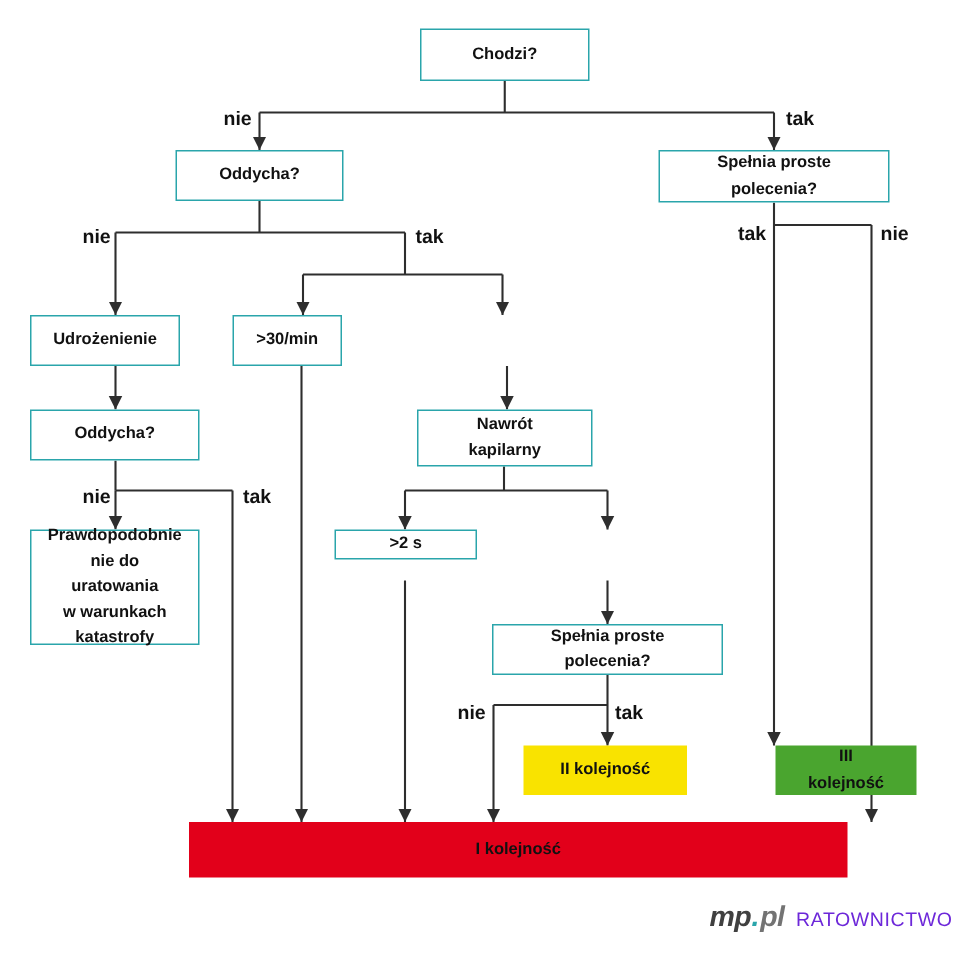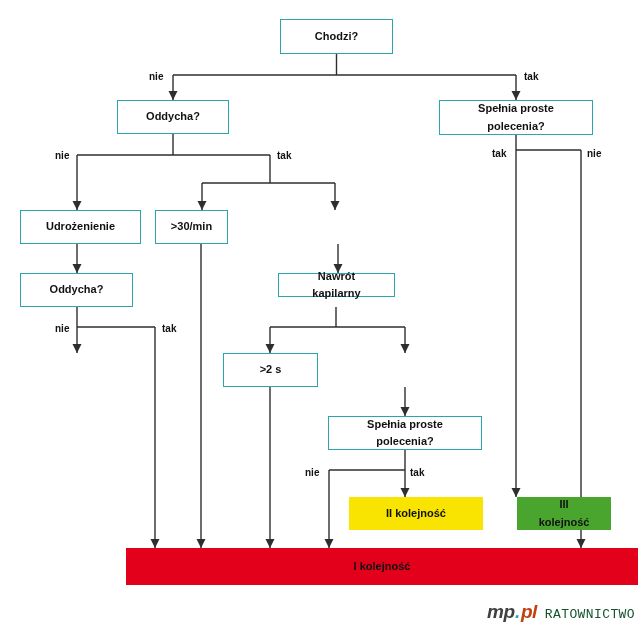--- a/index.html
+++ b/index.html
@@ -7,26 +7,26 @@
           font-family:"Liberation Sans",sans-serif;overflow:hidden;}
   svg.wires{position:absolute;left:0;top:0;z-index:1;}
   .node{position:absolute;z-index:2;background:#ffffff;border:1.6px solid #2aa5ab;
         box-sizing:border-box;display:flex;align-items:center;justify-content:center;
         text-align:center;font-weight:700;font-size:11px;color:#111;
         line-height:1.55;white-space:pre-line;padding:1px 20px;}
   .outcome{border:none;z-index:2;}
   .outcome.yellow{background:#f9e300;}
   .outcome.green{background:#4aa52f;margin-left:48px;}
   .outcome.red{background:#e2001a;}
-  .edge-label{position:absolute;z-index:2;font-weight:700;font-size:10px;color:#111;}
+  .edge-label{position:absolute;z-index:2;font-weight:700;font-size:13px;color:#111;}
   .logo{position:absolute;right:5px;top:601px;display:flex;align-items:baseline;z-index:2;}
   .logo .mp{font-style:italic;font-weight:800;font-size:19px;color:#404040;letter-spacing:-0.5px;}
   .logo .dot{font-style:italic;font-weight:800;font-size:19px;color:#2aa5ab;margin:0 0.5px;}
-  .logo .pl{font-style:italic;font-weight:800;font-size:19px;color:#c2410c;letter-spacing:-0.5px;}
-  .logo .brand{font-size:13px;color:#14532d;margin-left:8px;letter-spacing:0.4px;font-family:Liberation Mono, monospace;}
+  .logo .pl{font-style:italic;font-weight:800;font-size:19px;color:#737373;letter-spacing:-0.5px;}
+  .logo .brand{font-size:13px;color:#6d28d9;margin-left:8px;letter-spacing:0.4px;}
 </style>
 </head>
 <body>
 
 <div class="canvas">
 
   <svg class="wires" width="640" height="639" viewBox="0 0 640 639">
     <defs>
       <marker id="arrow" markerUnits="userSpaceOnUse" markerWidth="12" markerHeight="12" refX="9" refY="5" orient="auto">
         <path d="M0,0.5 L9,5 L0,9.5 Z" fill="#2e2e2e"></path>
@@ -74,30 +74,34 @@
       <line x1="516" y1="135" x2="516" y2="150"></line>
       <line x1="516" y1="150" x2="581" y2="150"></line>
       <line x1="516" y1="150" x2="516" y2="497" marker-end="url(#arrow)"></line>
       <line x1="581" y1="150" x2="581" y2="548" marker-end="url(#arrow)"></line>
     </g>
   </svg>
 
   <div class="node" style="left:280px;top:19px;width:113px;height:35px;">Chodzi?</div>
   <div class="node" style="left:117px;top:100px;width:112px;height:34px;">Oddycha?</div>
   <div class="node" style="left:439px;top:100px;width:154px;height:35px;">Spełnia proste polecenia?</div>
-  <div class="node" style="left:20px;top:210px;width:121px;height:34px;">Udrożenienie</div>
+  <div class="node" style="left:20px;top:210px;width:100px;height:34px;">Udrożenienie</div>
   <div class="node" style="left:155px;top:210px;width:73px;height:34px;">&gt;30/min</div>
   <div class="node" style="left:20px;top:273px;width:113px;height:34px;">Oddycha?</div>
-  <div class="node" style="left:278px;top:273px;width:117px;height:24px;">Nawrót kapilarny</div>
-  <div class="node" style="left:223px;top:353px;width:95px;height:34px;">&gt;2 s</div>
+  <div class="node" style="left:278px;top:273px;width:117px;height:38px;">Nawrót kapilarny</div>
+  <div class="node" style="left:20px;top:353px;width:113px;height:77px;">Prawdopodobnie
+nie do uratowania
+w warunkach
+katastrofy</div>
+  <div class="node" style="left:223px;top:353px;width:95px;height:20px;">&gt;2 s</div>
   <div class="node" style="left:328px;top:416px;width:154px;height:34px;">Spełnia proste polecenia?</div>
 
-  <div class="node outcome yellow" style="left:349px;top:497px;width:134px;height:33px;">II kolejność</div>
+  <div class="node outcome yellow" style="left:349px;top:497px;width:109px;height:33px;">II kolejność</div>
   <div class="node outcome green" style="left:469px;top:497px;width:94px;height:33px;">III kolejność</div>
-  <div class="node outcome red" style="left:126px;top:548px;width:512px;height:37px;">I kolejność</div>
+  <div class="node outcome red" style="left:126px;top:548px;width:439px;height:37px;">I kolejność</div>
 
   <div class="edge-label" style="left:149px;top:71px;">nie</div>
   <div class="edge-label" style="left:524px;top:71px;">tak</div>
   <div class="edge-label" style="left:55px;top:150px;">nie</div>
   <div class="edge-label" style="left:277px;top:150px;">tak</div>
   <div class="edge-label" style="left:55px;top:323px;">nie</div>
   <div class="edge-label" style="left:162px;top:323px;">tak</div>
   <div class="edge-label" style="left:305px;top:467px;">nie</div>
   <div class="edge-label" style="left:410px;top:467px;">tak</div>
   <div class="edge-label" style="left:492px;top:148px;">tak</div>

